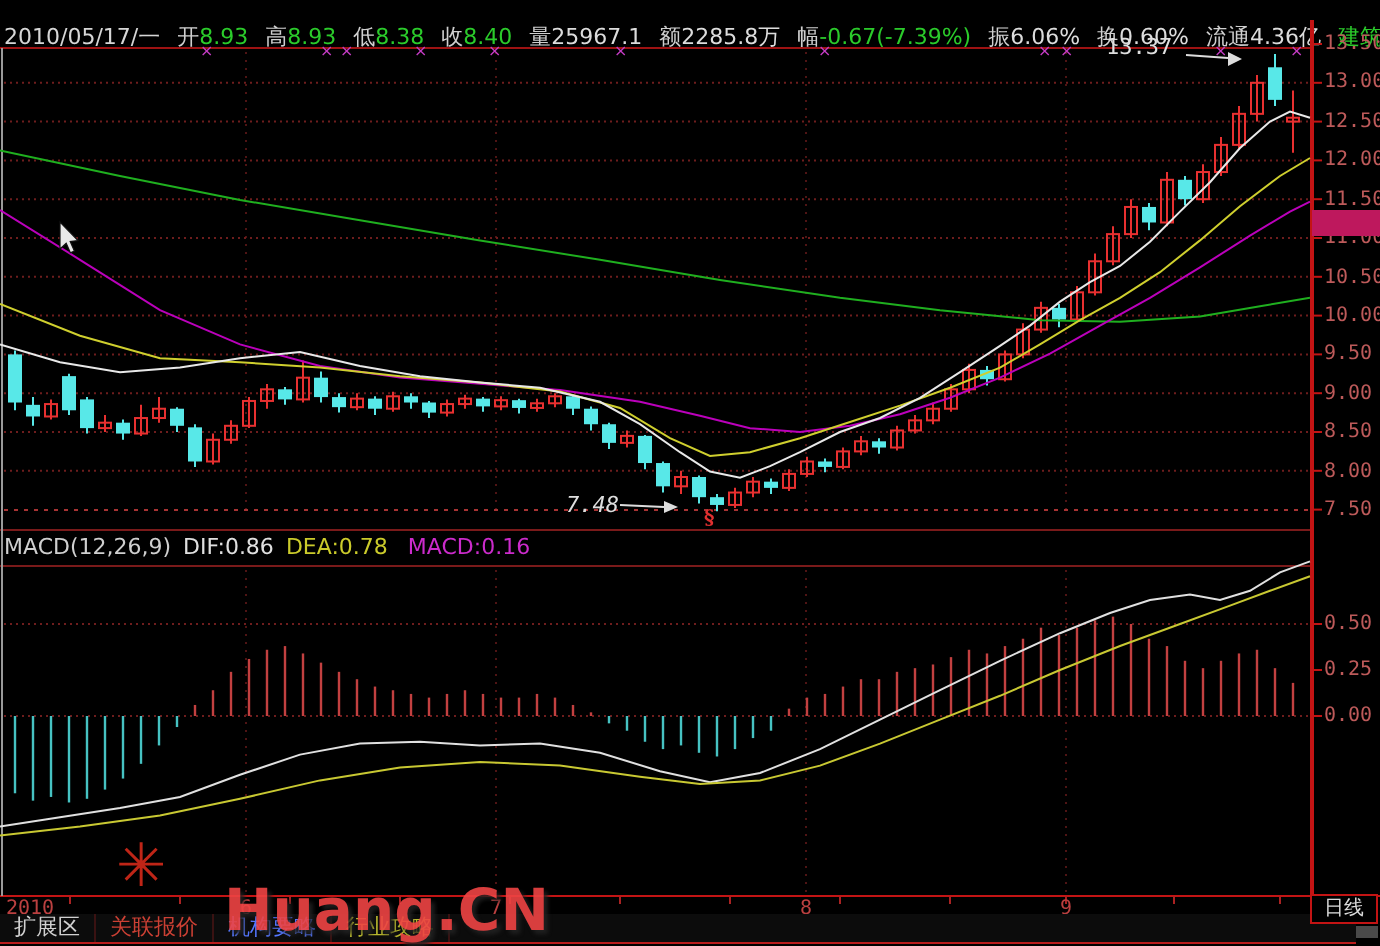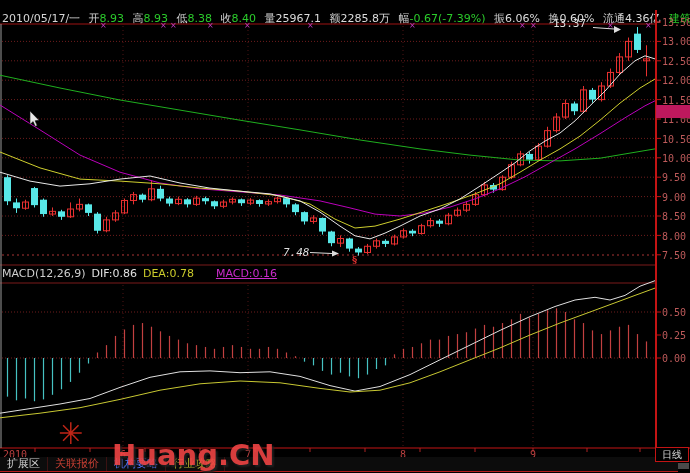--- a/index.html
+++ b/index.html
@@ -26,21 +26,21 @@
   
   .axlabel{position:absolute;left:662px;color:#bd5a5a;font:10px "DejaVu Sans Mono",monospace;
            transform:translateY(-50%);letter-spacing:0;}
   #cross-price{position:absolute;left:656px;top:105px;width:47px;height:13px;background:#be185d;
            color:#fff;font:10px "DejaVu Sans Mono",monospace;text-align:center;line-height:13px;z-index:6;padding-left:34px;}
   
   #macd-hdr{position:absolute;left:2px;top:267px;font-size:11px;white-space:nowrap;}
   .mh-name{color:#cfcfcf;}
   .mh-dif{color:#e0e0e0;margin-left:6px;}
   .mh-dea{color:#cbcb2b;margin-left:6px;}
-  .mh-macd{color:#cb2bcb;margin-left:22px;text-decoration:underline;}
+  .mh-macd{color:#cb2bcb;margin-left:10px;}
   
   .anno{position:absolute;color:#dedede;font:11px "DejaVu Sans Mono",monospace;z-index:5;}
   #anno-high{left:553px;top:17px;}
   #anno-low{left:283px;top:246px;font-style:italic;}
   #event-marker{position:absolute;left:352px;top:254px;color:#e03030;font:bold 10px "DejaVu Serif",serif;z-index:5;}
   .mark{position:absolute;top:21px;color:#c43cc4;font:8px "DejaVu Sans",sans-serif;z-index:4;}
   
   .xmonth{position:absolute;top:449px;color:#bb4040;font:10px "DejaVu Sans Mono",monospace;transform:translateX(-50%);}
   #xyear{position:absolute;left:3px;top:449px;color:#bb4040;font:10px "DejaVu Sans Mono",monospace;}
   #period-box{position:absolute;left:655px;top:447px;width:34px;height:15px;border:1px solid #c31414;

